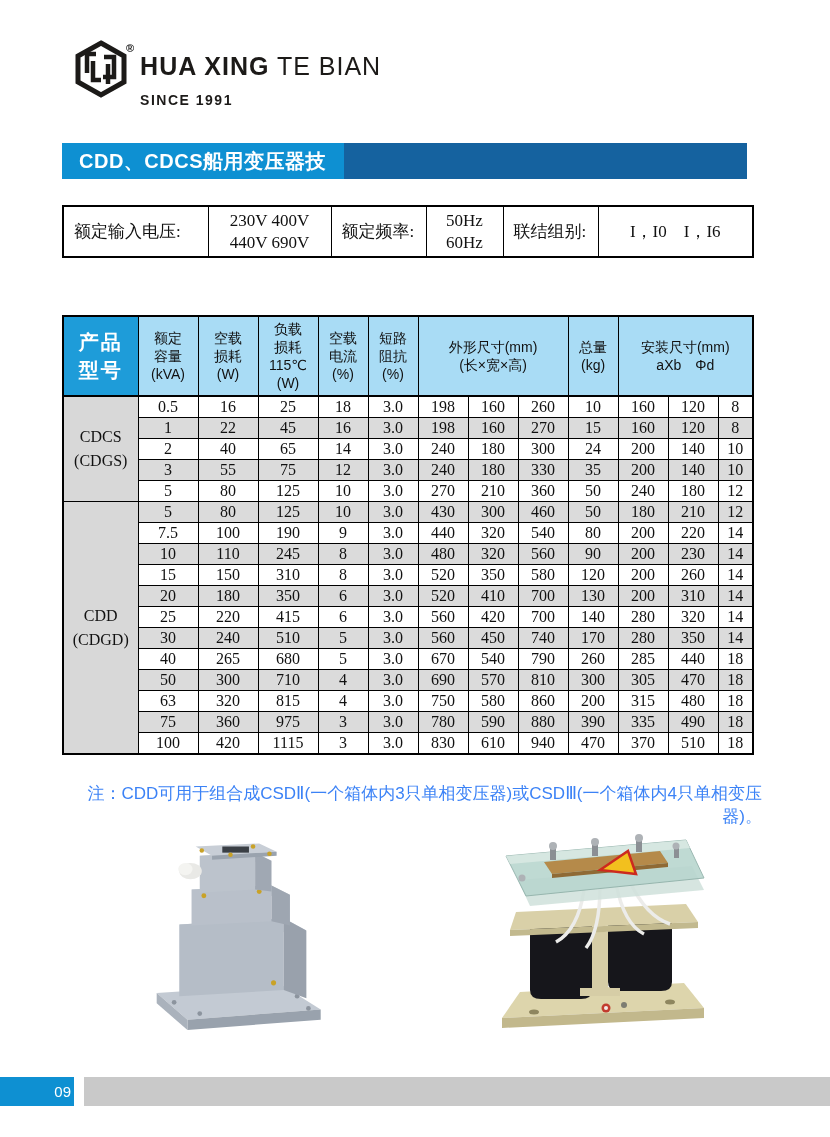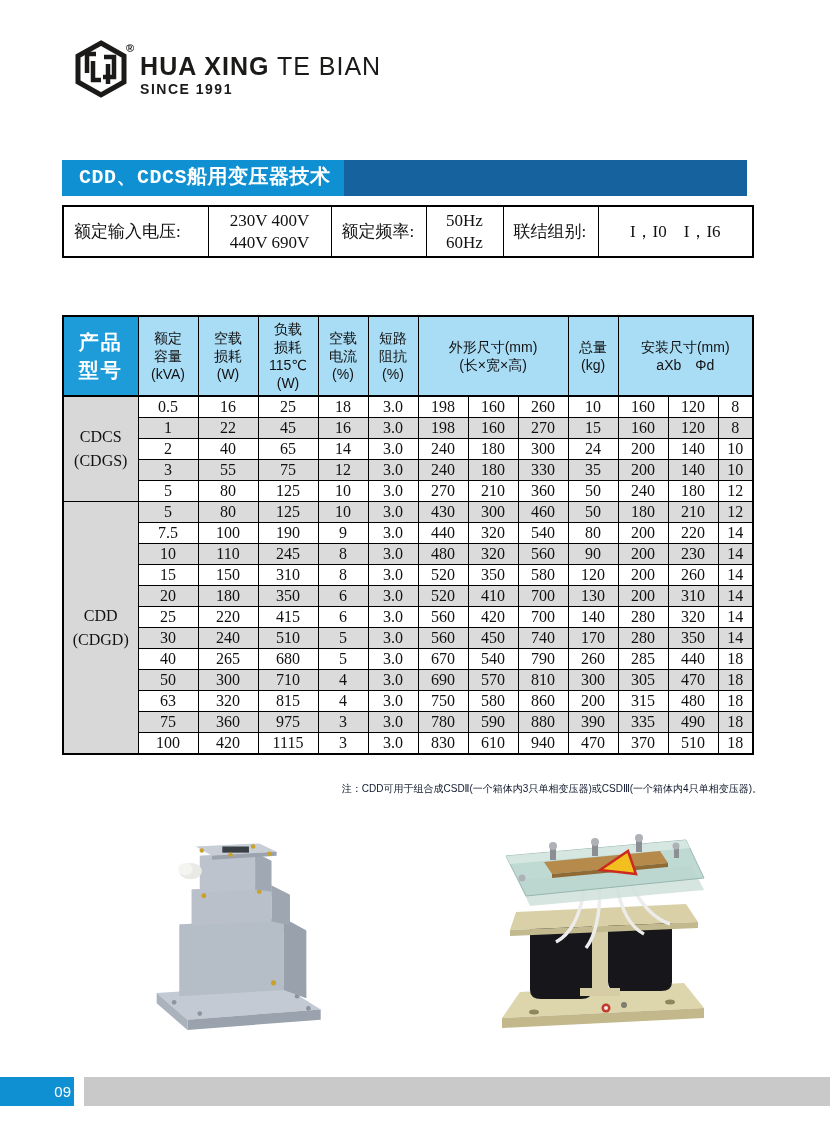--- a/index.html
+++ b/index.html
@@ -12,45 +12,45 @@
   .preline{white-space:pre-line;}
 
   
   .logo{position:absolute;left:74px;top:40px;display:flex;align-items:flex-start;}
   .logo-mark{width:54px;height:58px;}
   .logo-reg{font-size:11px;font-weight:bold;margin:2px 6px 0 -2px;}
   .logo-textblock{margin-top:6px;}
   .logo-line1{font-size:25px;letter-spacing:1px;color:#1c1a18;margin-top:6px;}
   .logo-line1 .b{font-weight:bold;}
   .logo-line1 .l{font-weight:normal;}
-  .logo-line2{font-size:14px;font-weight:bold;letter-spacing:1.5px;color:#1c1a18;margin-top:0;}
-
-  
-  .titlebar{position:absolute;left:62px;top:160px;width:685px;height:36px;background:#15629F;font-family:Liberation Mono, monospace;}
+  .logo-line2{font-size:14px;font-weight:bold;letter-spacing:1.5px;color:#1c1a18;margin-top:11px;}
+
+  
+  .titlebar{position:absolute;left:62px;top:143px;width:685px;height:36px;background:#15629F;}
   .titlebar-accent{position:absolute;left:0;top:0;width:282px;height:36px;background:#0E90D2;
     color:#fff;font-size:20px;font-weight:bold;line-height:36px;padding-left:17px;box-sizing:border-box;letter-spacing:0.5px;}
 
   
   table{border-collapse:collapse;table-layout:fixed;}
   .spec-table{position:absolute;left:62px;top:205px;width:690px;border:2px solid #000;}
   .spec-table td{border:1px solid #000;height:47px;font-size:17px;vertical-align:middle;}
   .spec-table td.lbl{text-align:left;padding-left:10px;}
   .spec-table td.val{text-align:center;line-height:1.25;}
 
   
   .main-table{position:absolute;left:62px;top:315px;width:690px;border:2px solid #000;}
   .main-table th{border:1px solid #000;border-bottom:2px solid #000;background:#A9DCF5;
     font-weight:normal;font-size:14px;line-height:1.3;height:78px;vertical-align:middle;text-align:center;padding:0;}
   .main-table th.model-head{background:#1E9CD9;color:#fff;font-weight:bold;font-size:20px;line-height:1.4;letter-spacing:2px;}
   .main-table td{border:1px solid #000;height:20px;font-size:16px;text-align:center;vertical-align:middle;padding:0;}
   .main-table tbody tr:nth-child(even) td{background:#DBDBDB;}
   .main-table td.model-cell{background:#D8D8D8 !important;font-size:16px;line-height:1.5;text-align:center;}
 
   
-  .note{position:absolute;left:62px;top:782px;width:700px;text-align:right;font-size:10px;color:#0f172a;}
+  .note{position:absolute;left:62px;top:782px;width:700px;text-align:right;font-size:17px;color:#3b82f6;}
 
   
   .photo-left{position:absolute;left:128px;top:826px;width:205px;height:205px;}
   .photo-right{position:absolute;left:488px;top:820px;width:235px;height:220px;}
 
   
   .footer-page{position:absolute;left:0;top:1077px;width:74px;height:29px;background:#0E90D2;
     color:#fff;font-size:15px;line-height:29px;text-align:right;padding-right:3px;box-sizing:border-box;}
   .footer-bar{position:absolute;left:84px;top:1077px;width:746px;height:29px;background:#C9C9C9;}
 </style>

